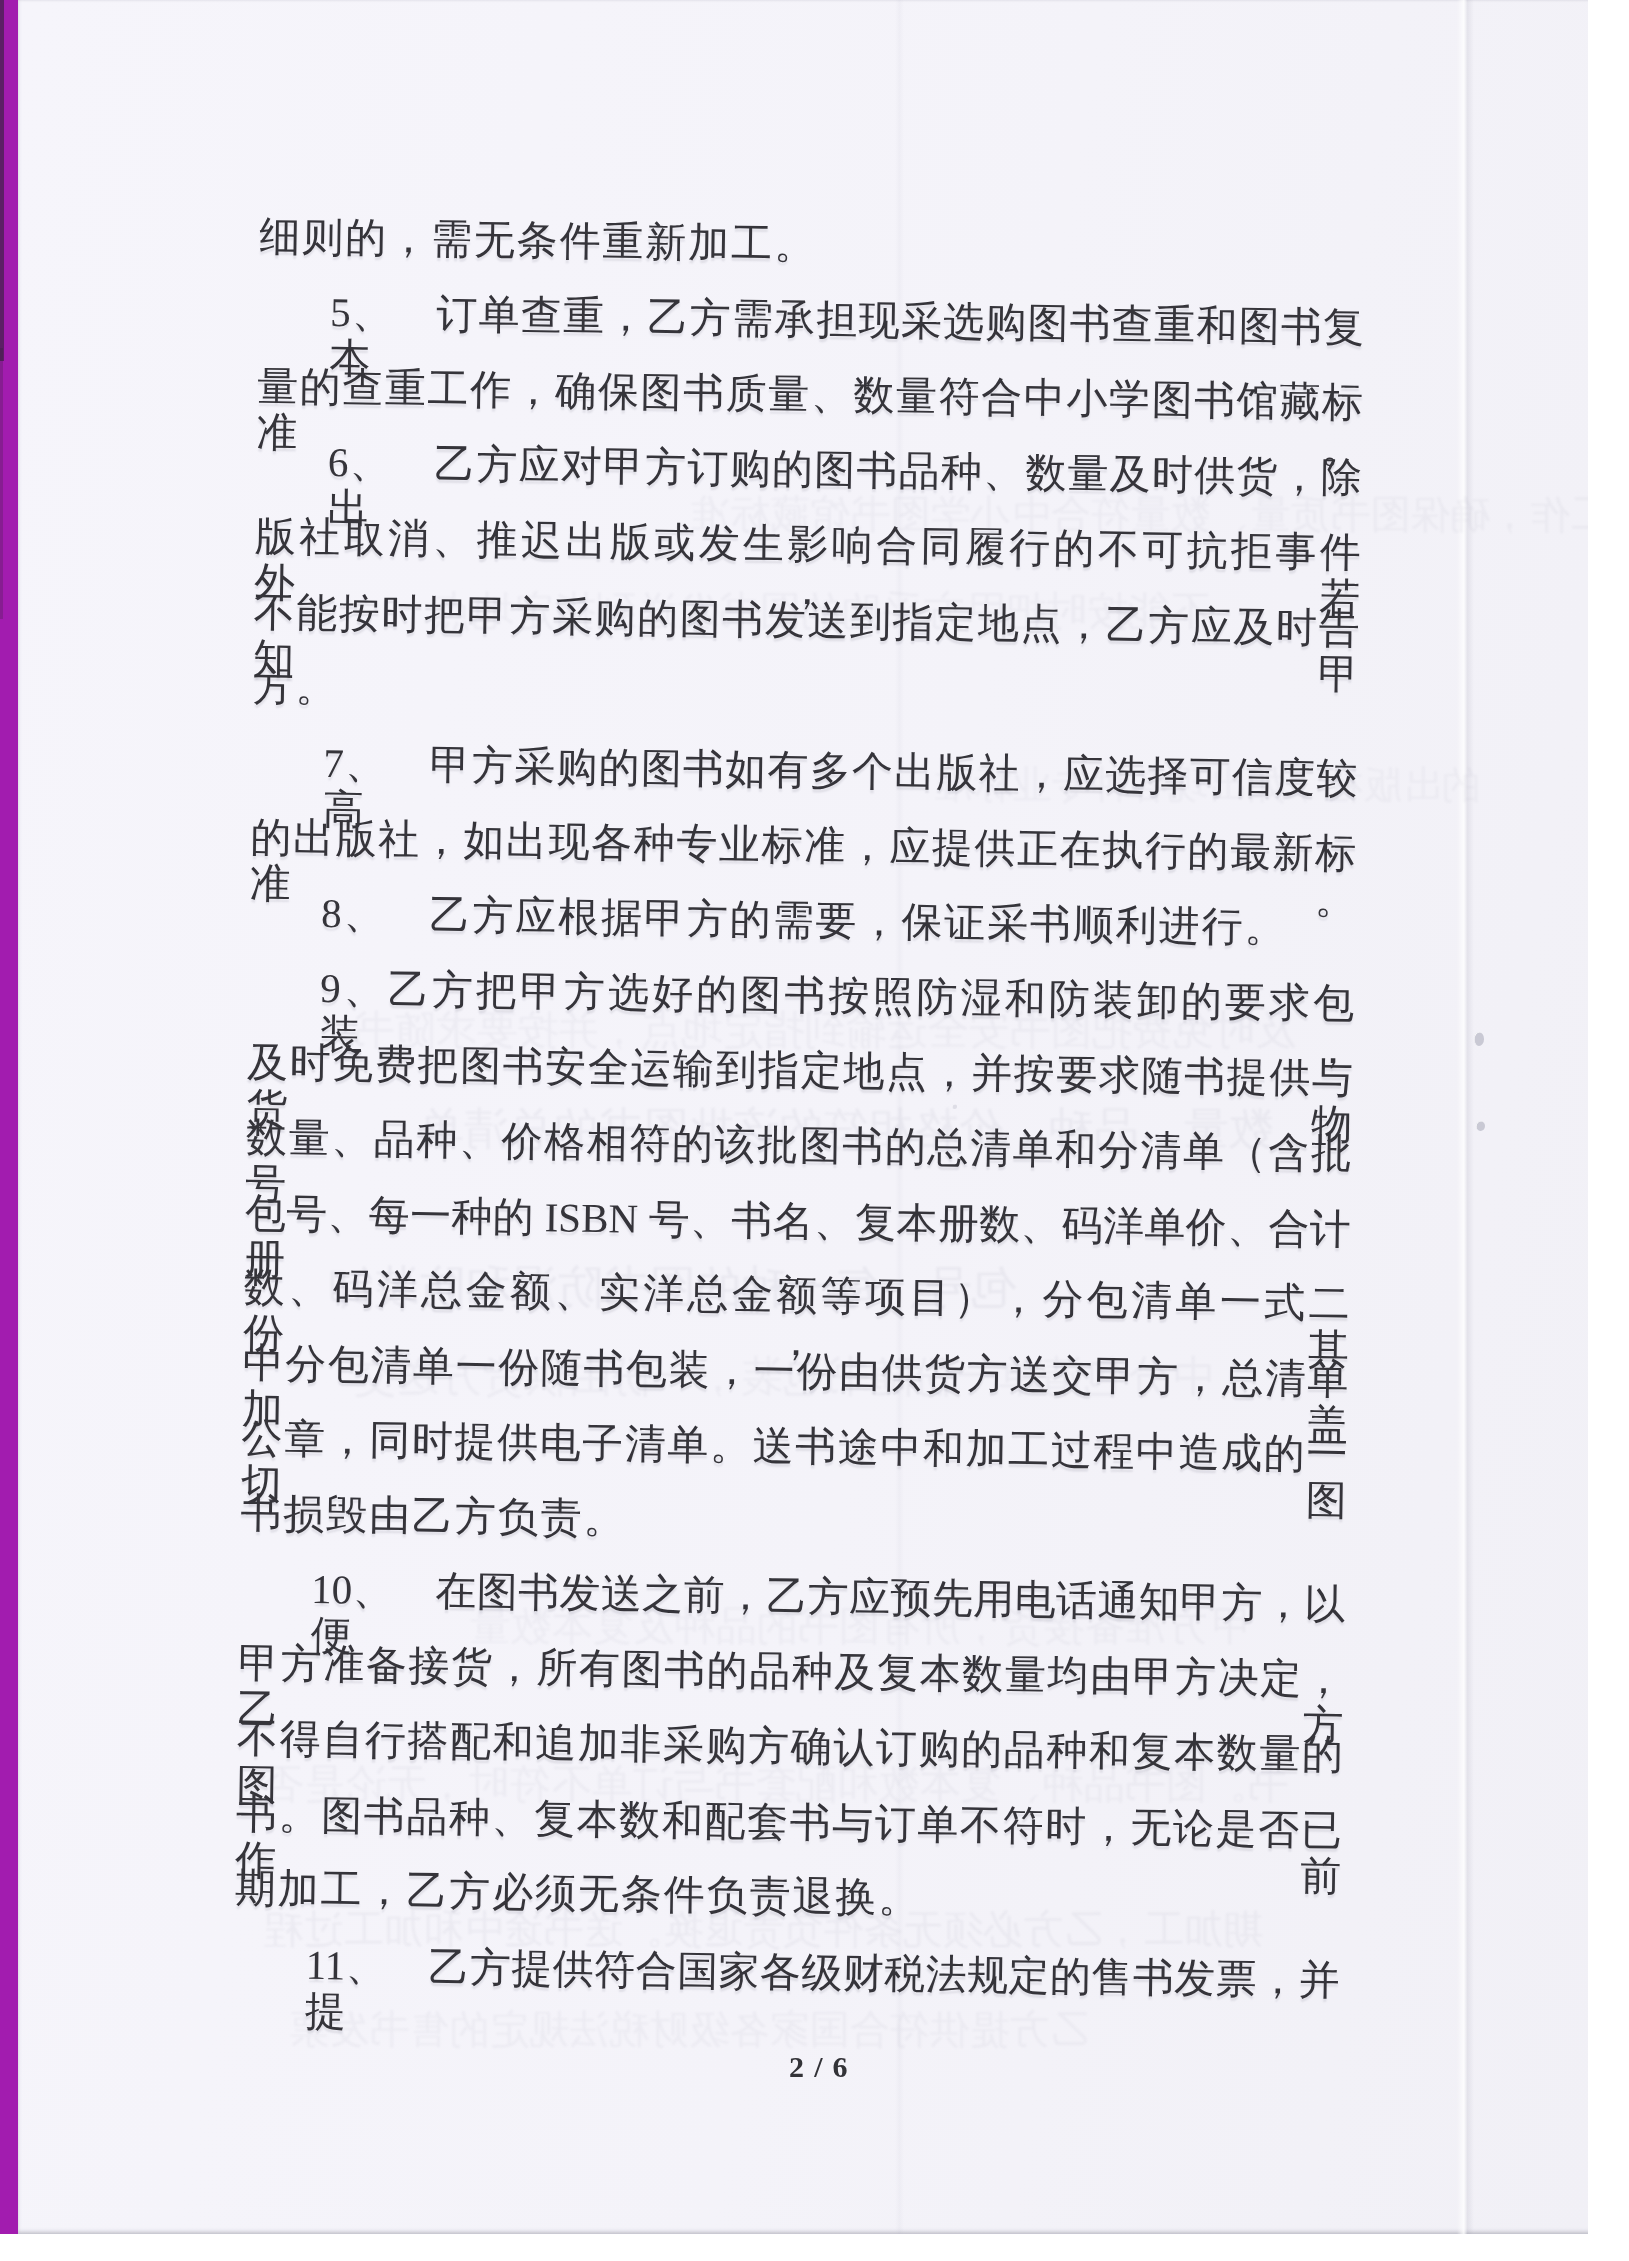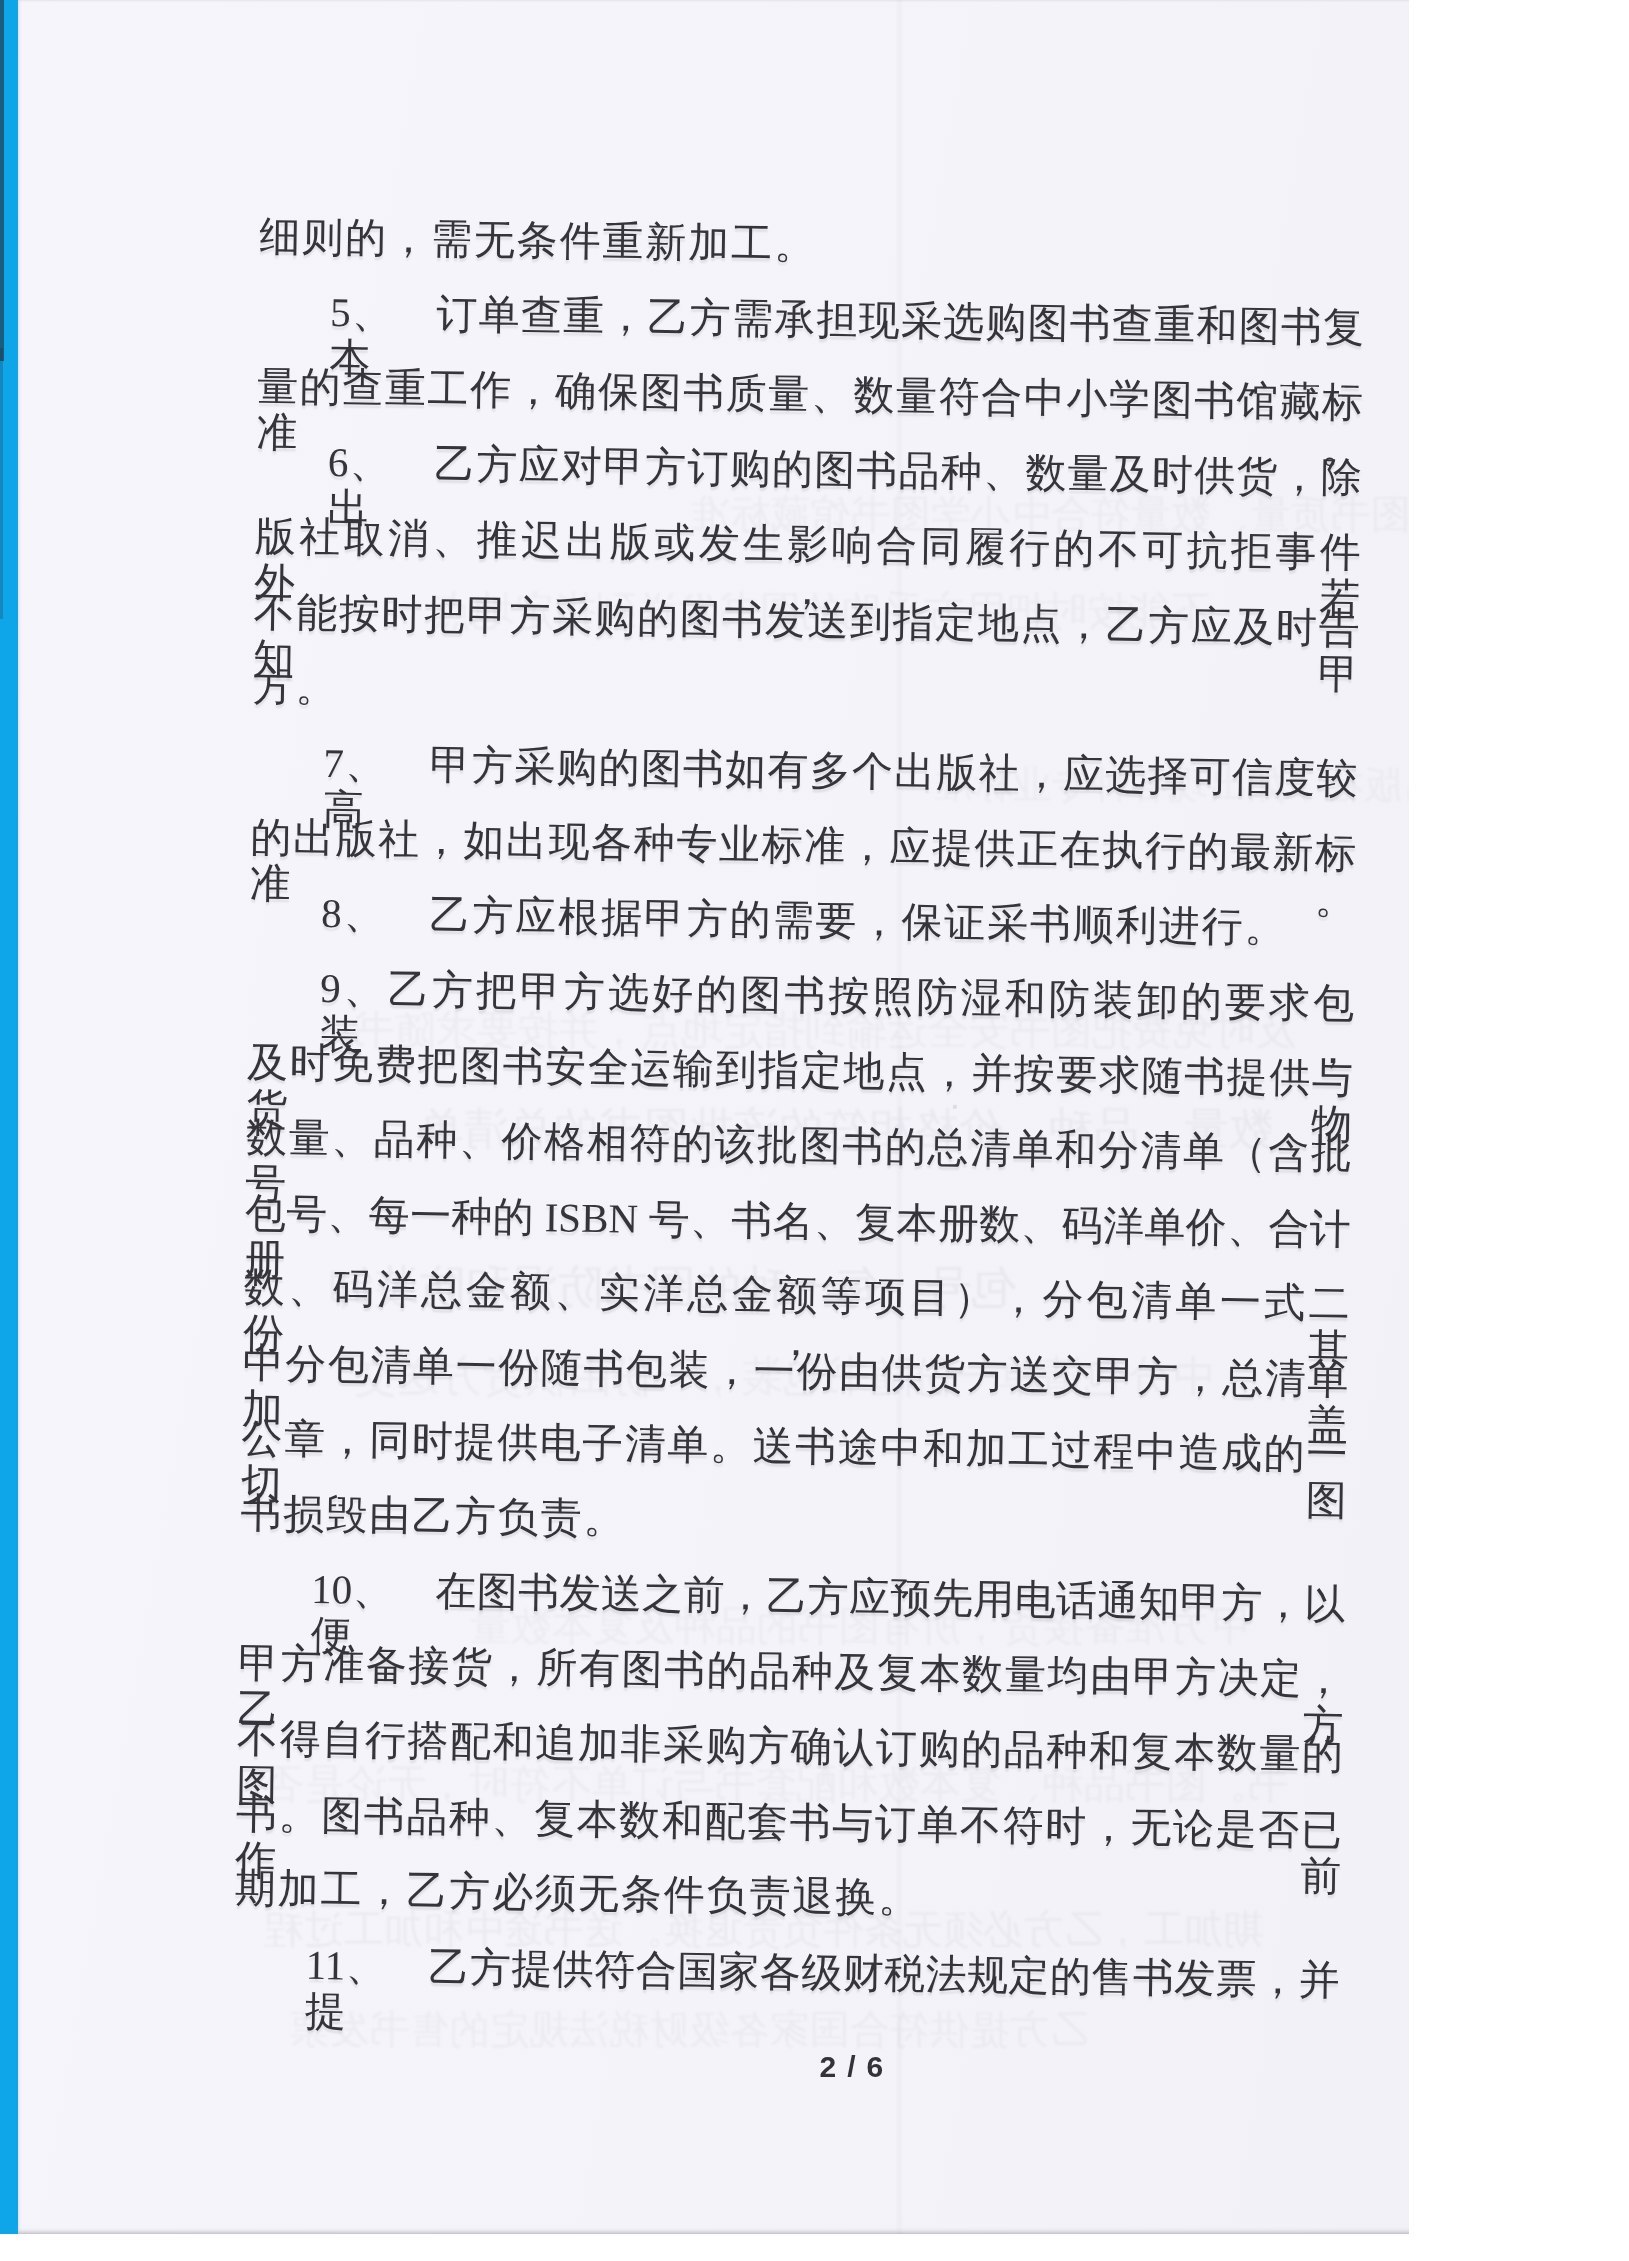--- a/index.html
+++ b/index.html
@@ -1,18 +1,18 @@
 <!DOCTYPE html>
 <html style="font-size:10.3px"><head>
 <meta charset="utf-8">
 <style>
   html,body{margin:0;padding:0;background:#ffffff;}
   .scan{
-    position:relative;width:1409px;height:2261px;overflow:hidden;
-    background:#0ea5e9;
+    position:relative;width:1588px;height:2261px;overflow:hidden;
+    background:#a21caf;
     font-family:"Liberation Serif","DejaVu Serif",serif;
   }
   
   .bed-right{position:absolute;top:0;height:2234px;background:#f2f0ec;}
   .bed-bottom{position:absolute;left:0;width:1630px;background:#ffffff;}
   
   .paper{
     position:absolute;left:18px;top:0;width:1578px;height:2234px;
     background:linear-gradient(100deg,#f6f5fb 0%,#f4f3f9 55%,#f1f0f6 100%);
     overflow:hidden;
@@ -45,22 +45,22 @@
   .line.justify{white-space:normal;text-align:justify;text-align-last:justify;letter-spacing:0;}
   .line.indent{left:314px;width:1034px;}
   
   .ghost{
     position:absolute;color:#6f6f88;white-space:nowrap;
     transform:scaleX(-1);filter:blur(1.3px);pointer-events:none;
     font-family:"Liberation Serif","DejaVu Serif",serif;
   }
   
   .pagenum{
-    position:absolute;left:750px;top:2050px;width:168px;text-align:center;
-    font-family:Liberation Sans, sans-serif;
+    position:absolute;left:717px;top:2050px;width:168px;text-align:center;
+    font-family:Liberation Serif, serif;
     font-weight:bold;font-size:30px;color:#333338;letter-spacing:1.3px;
   }
   
   .pink-mark{position:absolute;background:#e79aa8;border-radius:1.3px;filter:blur(0.6px);}
   .red-dot{position:absolute;background:#d4565e;border-radius:50%;filter:blur(0.3px);}
   
   .speck{position:absolute;background:#c9c9d4;border-radius:50%;box-shadow:inset 0.6px 0.6px 0.6px #fff;}
 </style>
 </head>
 <body>

